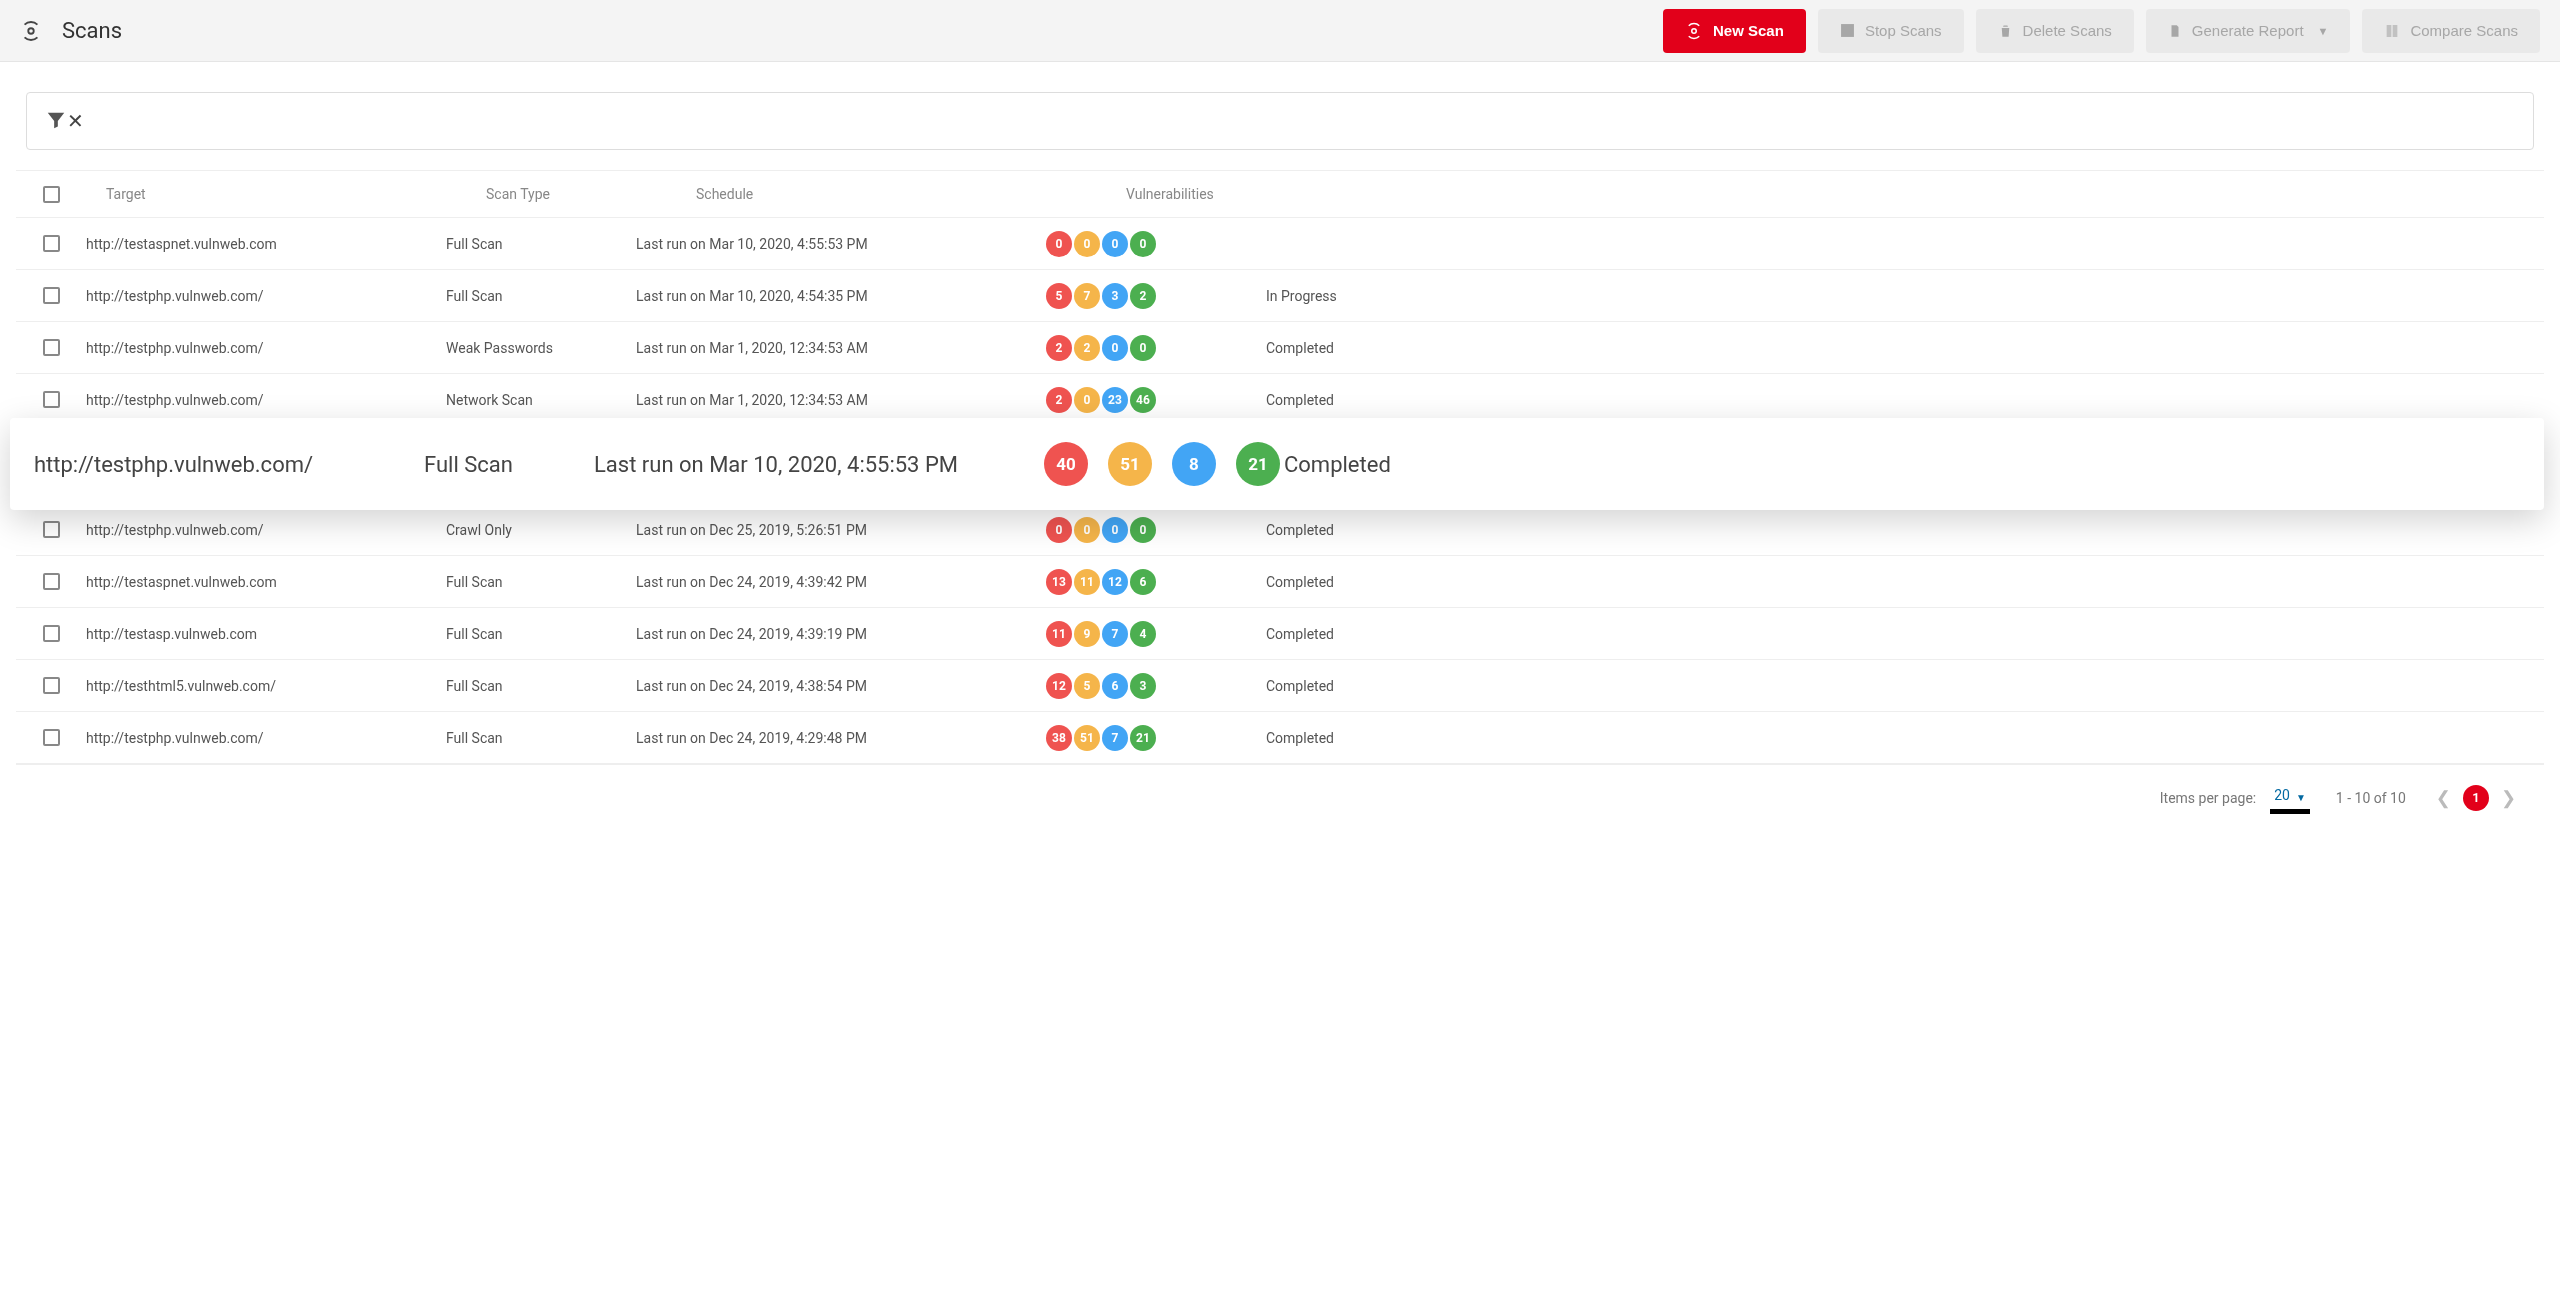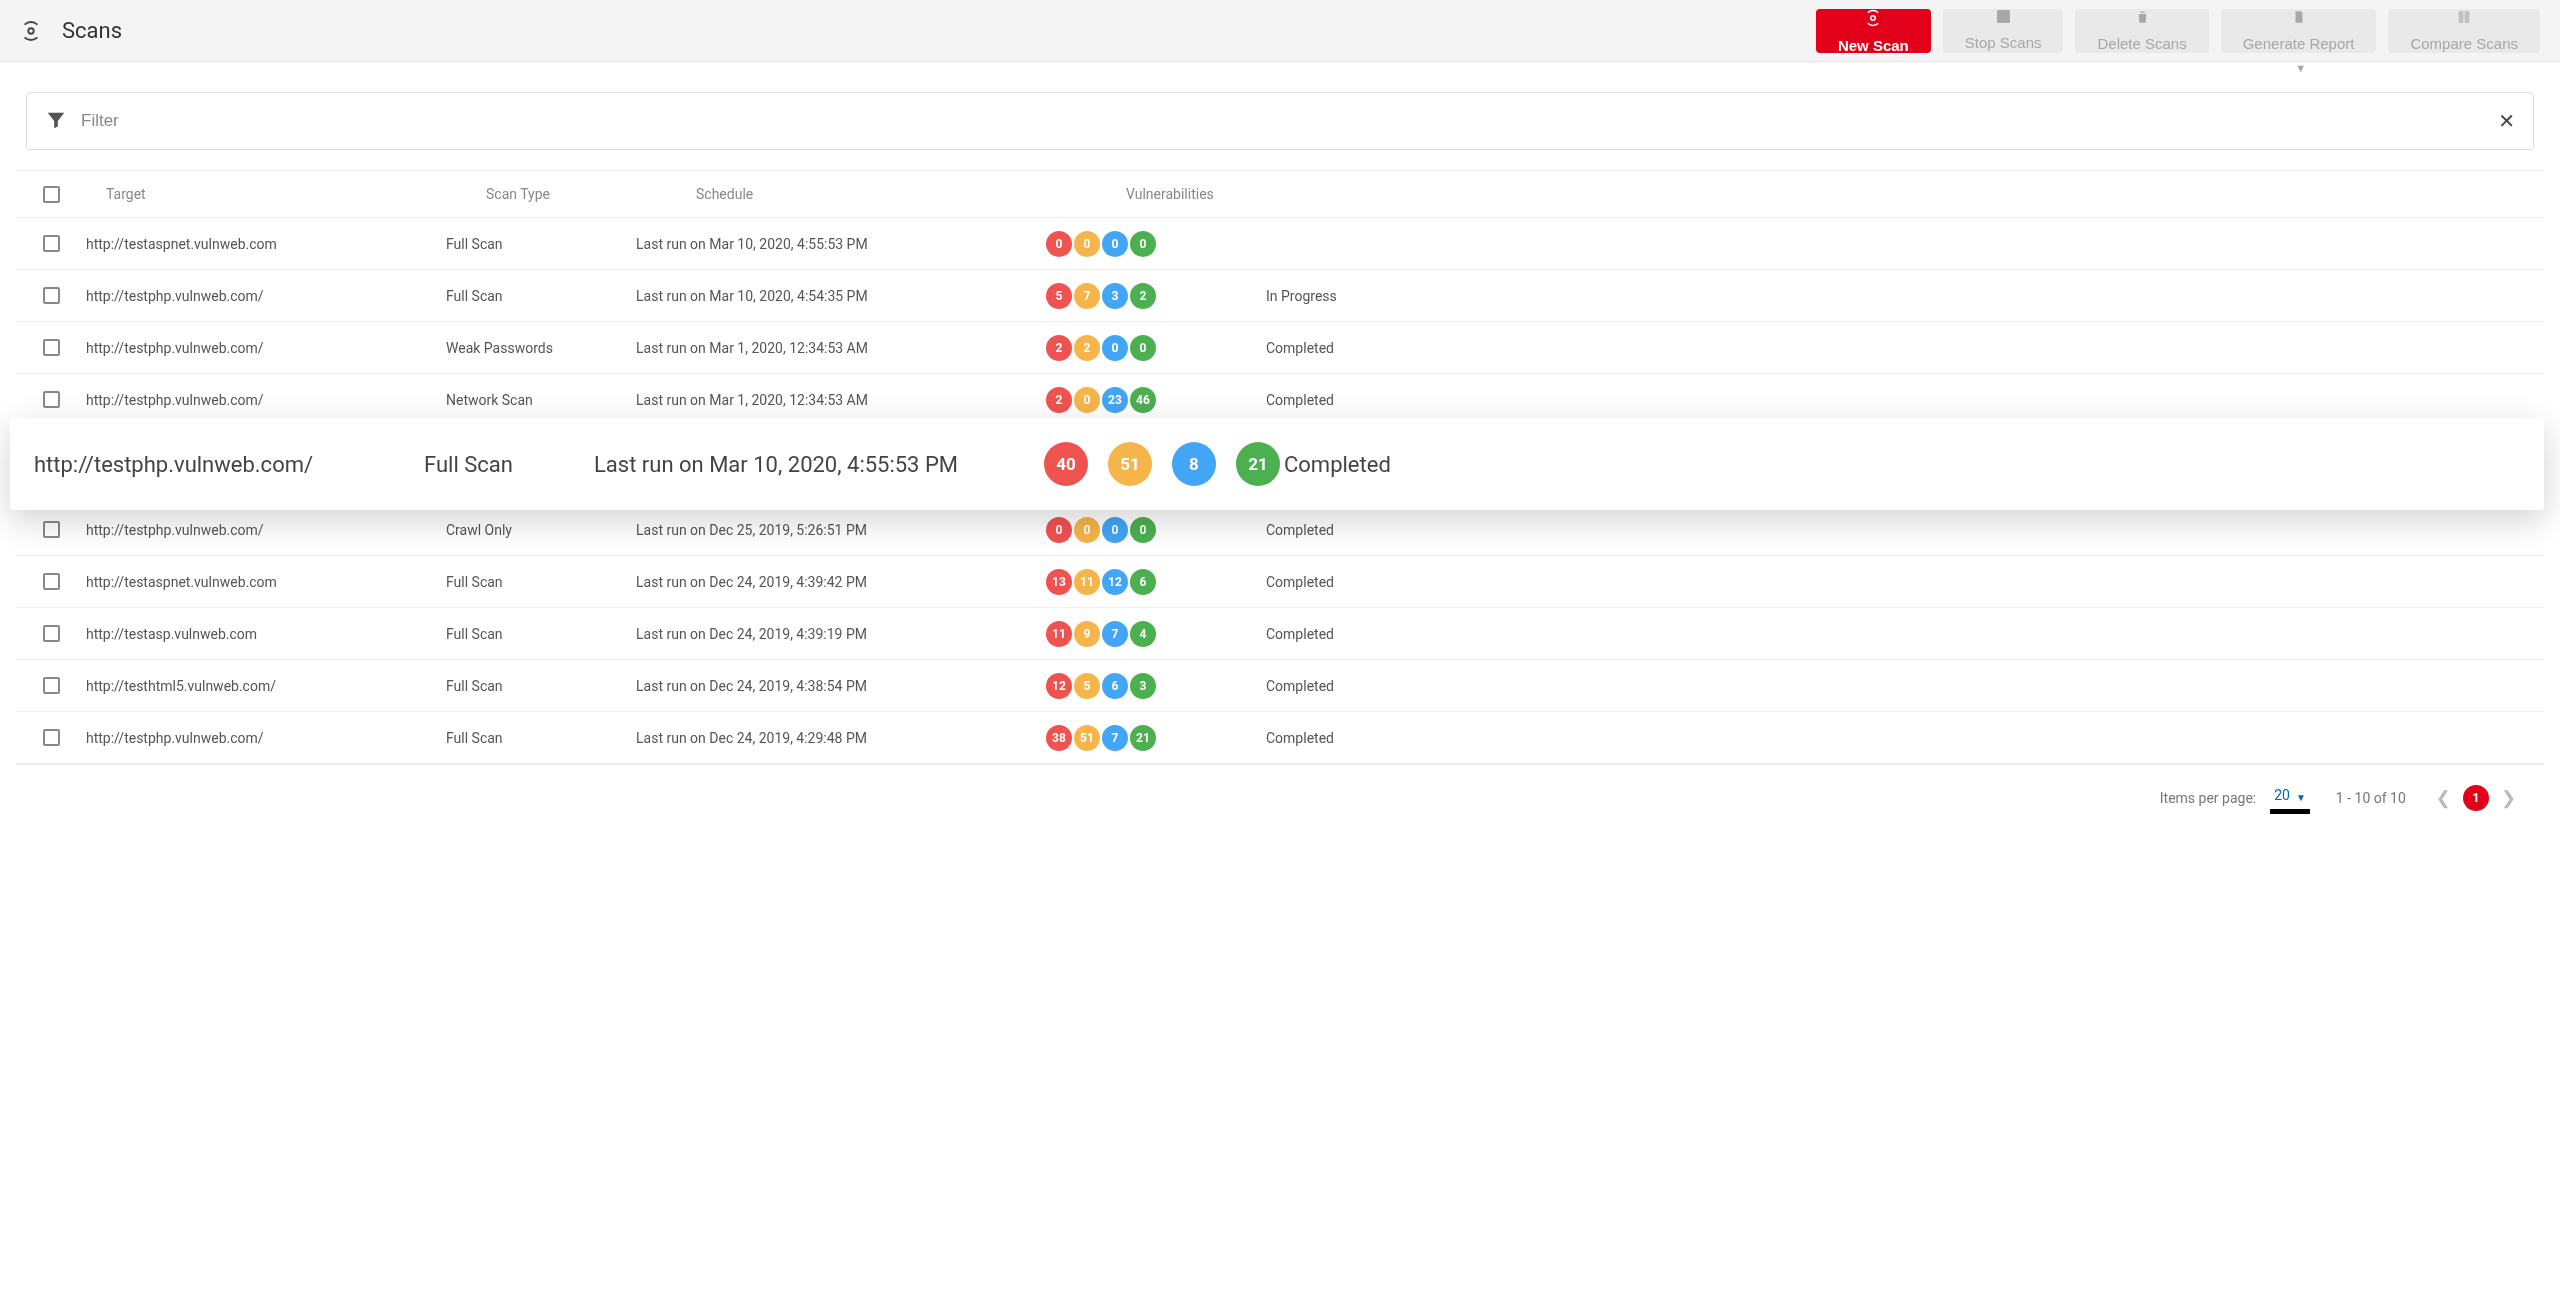--- a/index.html
+++ b/index.html
@@ -26,21 +26,20 @@
   .actions { margin-left: auto; display: flex; gap: 12px; }
   .btn {
     display: flex; align-items: center; gap: 10px;
     height: 44px; padding: 0 22px;
     border-radius: 4px;
     font-size: 15px;
     cursor: pointer;
     border: none;
     background: #e9e9e9;
     color: #a7a7a7;
-    flex-direction: column;
   }
   .btn-primary { background: #e2001a; color: #fff; font-weight: 600; }
   .btn .icon { display:flex; align-items:center; }
   .chev { margin-left: 4px; font-size: 11px; }
 
   
   .content { padding: 30px 16px 20px; }
 
   
   .filter {
@@ -206,21 +205,20 @@
 </div>
 
 <div class="content">
 
   <div class="filter">
     <span class="funnel">
       <svg width="22" height="22" viewBox="0 0 24 24" fill="#555">
           <path d="M3 4h18l-7 9v6l-4 2v-8z"></path>
         </svg>
     </span>
-    <input type="text" placeholder="Filter" style="">
     <span class="clear">✕</span>
   </div>
 
   <div class="tbl">
     <div class="hdr">
       <div class="cell-chk">
         <div class="chk"></div>
       </div>
       <div>Target</div>
       <div>Scan Type</div>

